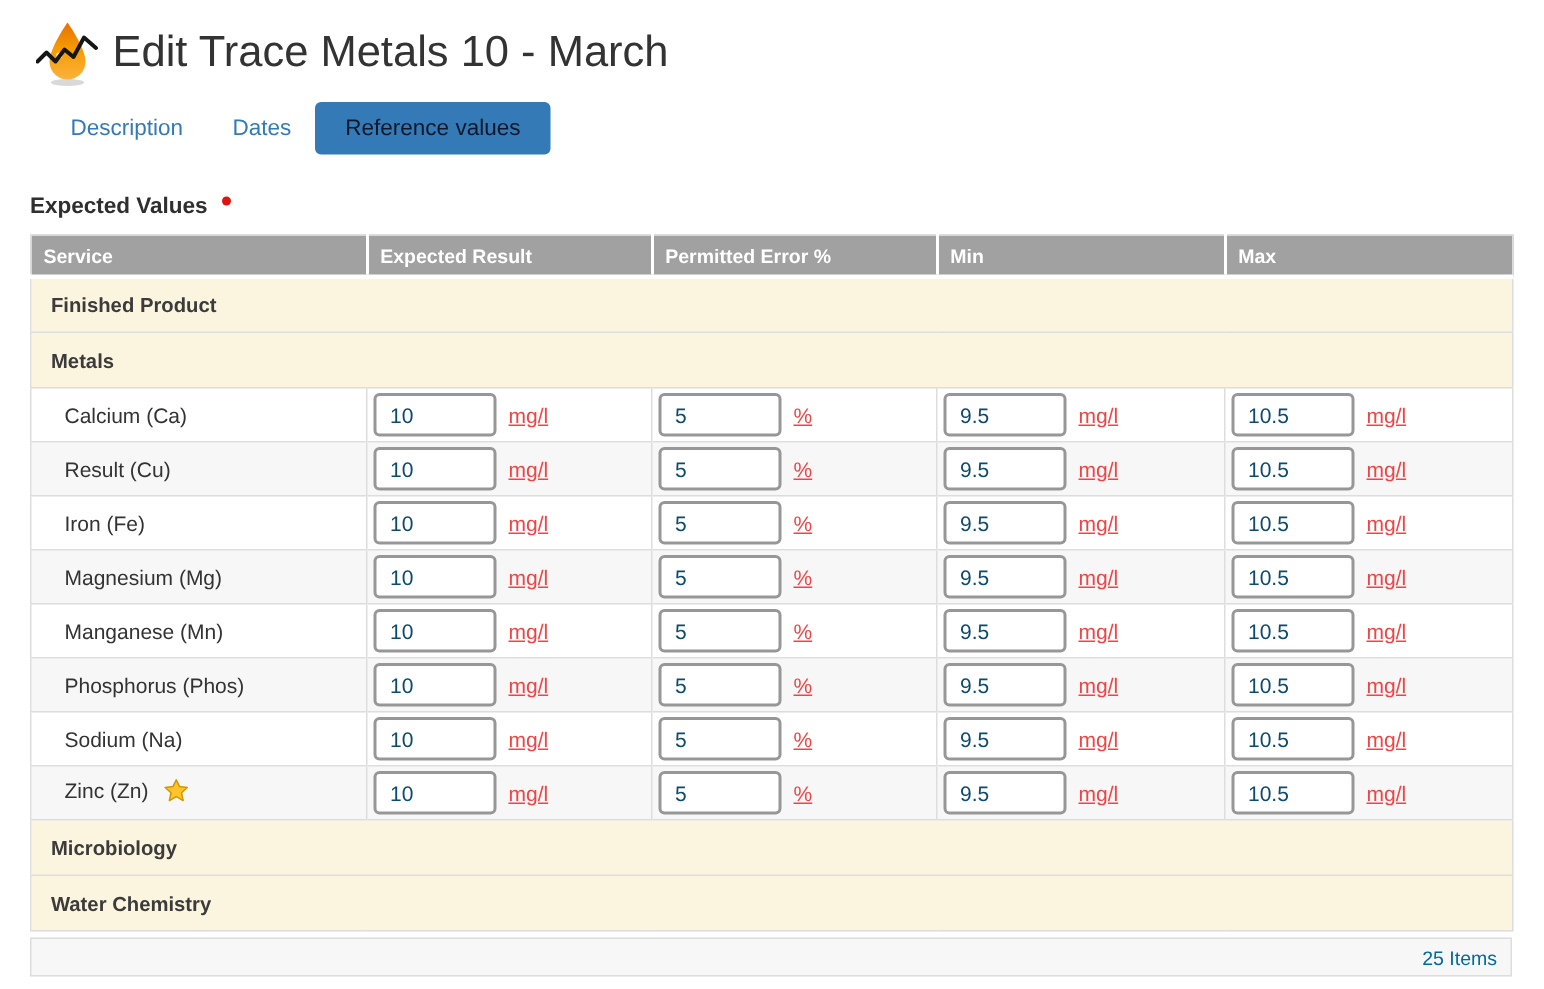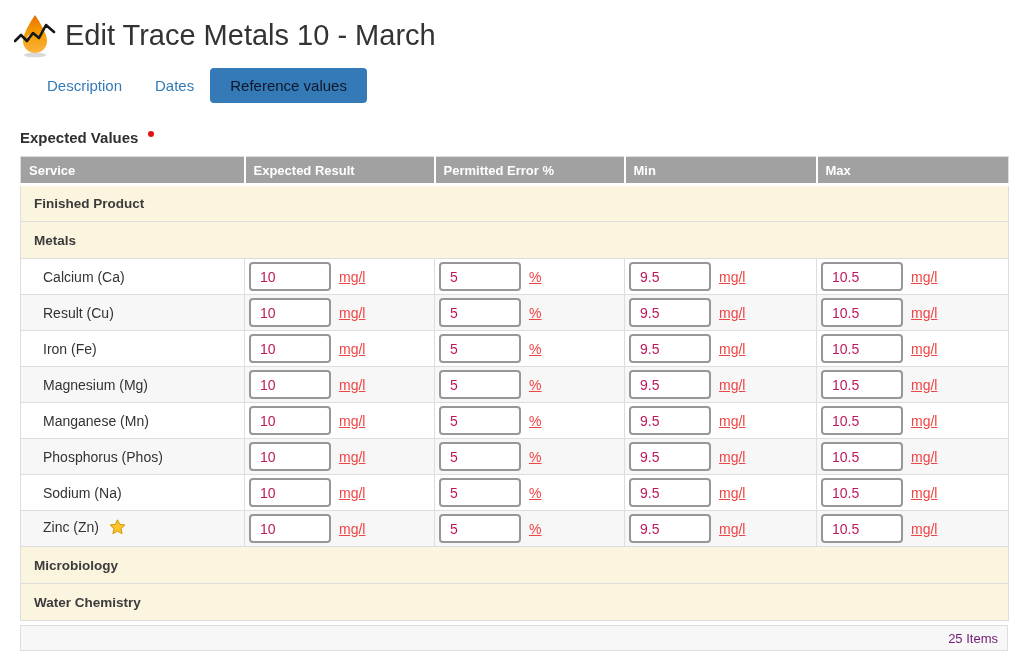--- a/index.html
+++ b/index.html
@@ -7,20 +7,21 @@
   body {
     width: 1029px; height: 659px;
     background: #ffffff;
     font-family: "Liberation Sans", sans-serif;
     color: #333;
     overflow: hidden;
   }
   .page-header {
     display: flex; align-items: center; gap: 9px;
     padding: 13px 0 0 14px;
+    margin-left: 10px;
   }
   .logo { width: 42px; height: 45px; display: inline-block; }
   .page-title {
     margin: 0; font-size: 29px; font-weight: 400; color: #333;
     line-height: 1.1;
   }
   .tabs {
     display: flex; align-items: center;
     margin: 9px 0 0 47px;
     height: 37px;
@@ -69,32 +70,32 @@
     height: 36px; padding: 0 0 0 22px;
     font-size: 14px; color: #333;
   }
   .value-cell {
     border-left: 1px solid #ddd;
     padding: 0 0 0 4px; height: 36px;
   }
   .val-input {
     width: 82px; height: 29px;
     border: 2px solid #979797; border-radius: 4px;
-    background: #fff; color: #be185d;
+    background: #fff; color: #0c4a6e;
     font-family: "Liberation Sans", sans-serif; font-size: 14px;
     padding: 0 4px 0 9px;
     vertical-align: middle;
   }
   .unit { margin-left: 8px; font-size: 14px; color: #ef4444; vertical-align: middle; text-decoration: underline; }
   .star-icon { display: inline-block; margin-left: 10px; vertical-align: -3px; }
   .table-footer {
     width: 988px; height: 26px; margin: 4px 0 0 20px;
     background: #f7f7f7; border: 1px solid #ddd;
     display: flex; align-items: center; justify-content: flex-end;
-    padding-right: 9px; font-size: 13px; color: #701a75;
+    padding-right: 9px; font-size: 13px; color: #0369a1;
   }
 </style>
 </head>
 <body>
 
 <div class="page">
 
   <div class="page-header">
     <span class="logo">
       <svg width="42" height="45" viewBox="0 0 42 45">

